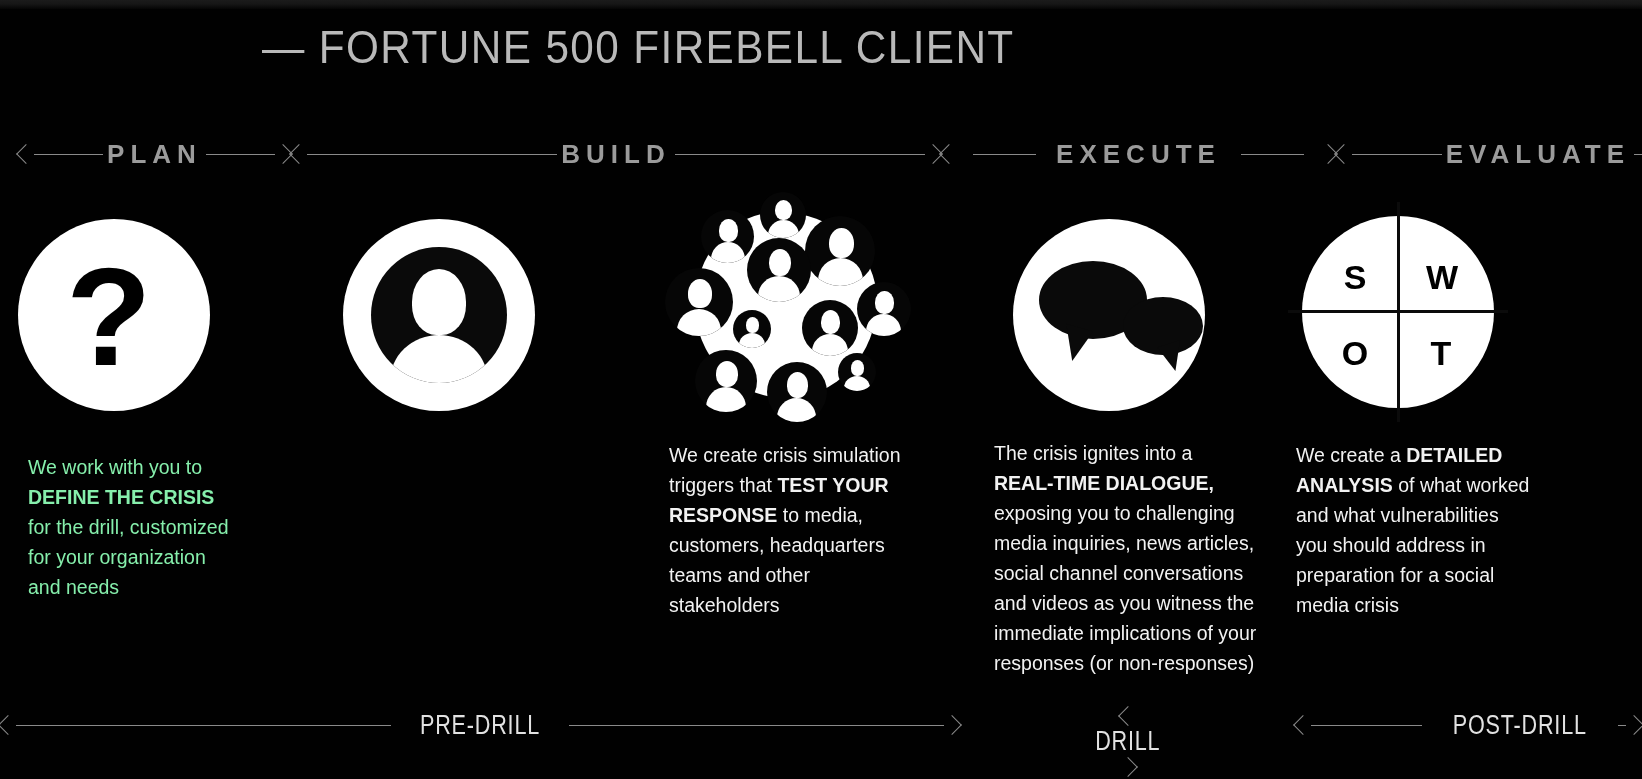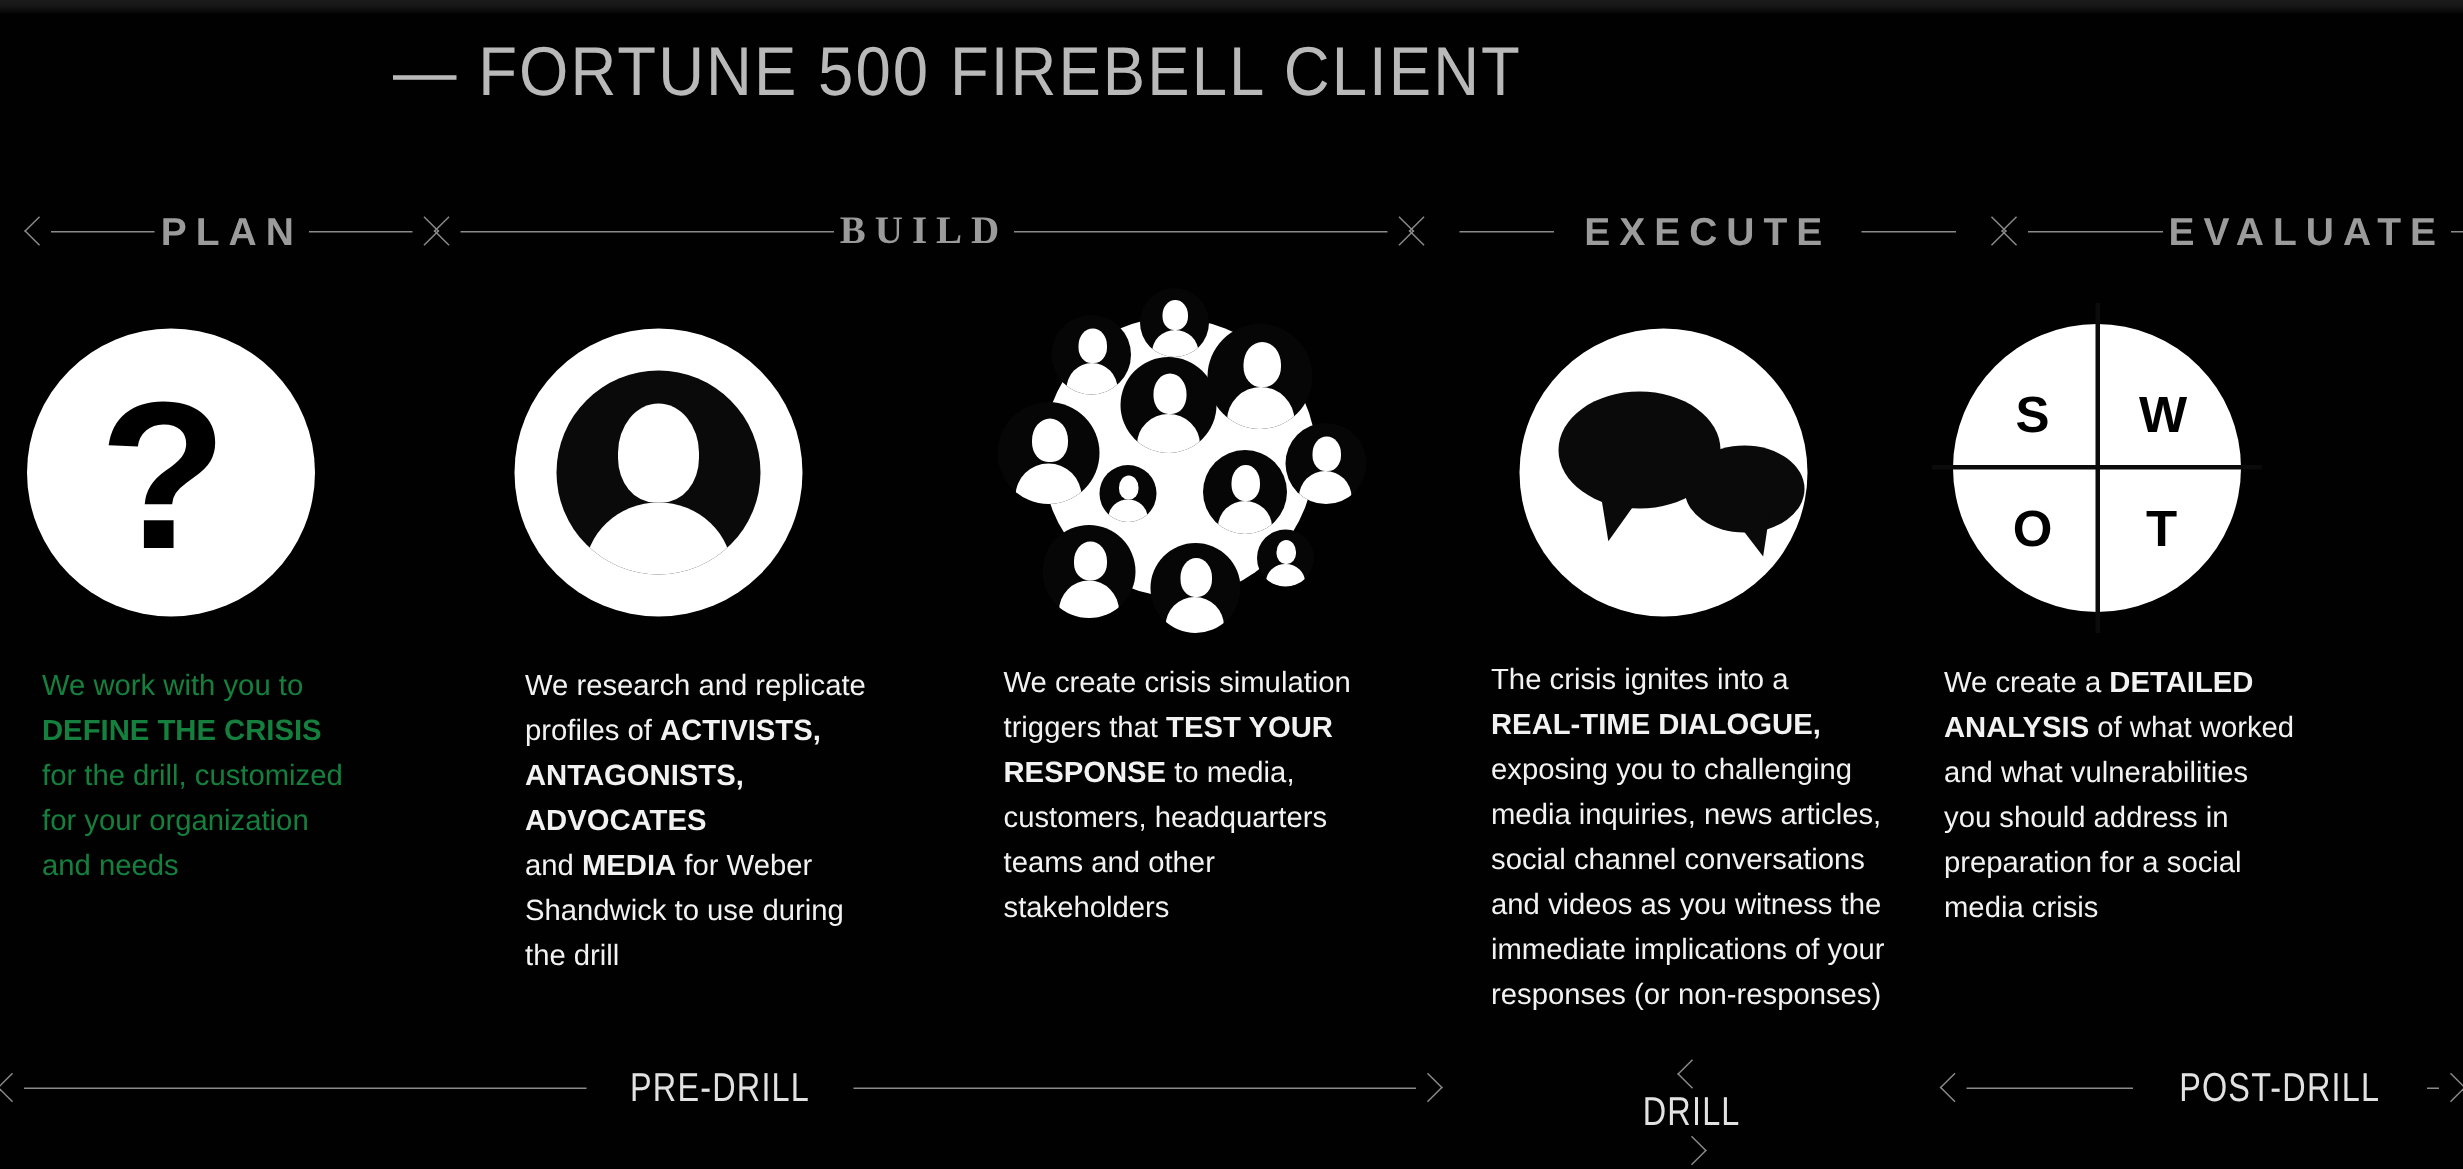--- a/index.html
+++ b/index.html
@@ -225,21 +225,21 @@
   <div class="phase-band">
 
     <div class="phase-seg" style="width:273px;">
       <span class="arrow-l"></span>
       <span class="rule"></span>
       <span class="phase-label" style="color: rgb(155, 155, 155);">PLAN</span>
       <span class="rule"></span>
       <span class="arrow-r"></span>
     </div>
 
-    <div class="phase-seg" style="width:650px;font-family:Liberation Serif, serif;">
+    <div class="phase-seg" style="width:650px;">
       <span class="arrow-l"></span>
       <span class="rule"></span>
       <span class="phase-label" style="color: rgb(155, 155, 155);">BUILD</span>
       <span class="rule"></span>
       <span class="arrow-r"></span>
     </div>
 
     <div class="phase-seg" style="width:395px;gap:16px;">
       <span class="arrow-l"></span>
       <span class="rule"></span>
@@ -259,43 +259,36 @@
   </div>
 
   <div class="columns">
 
     <div class="col" style="width:330px;">
       <div class="icon-wrap">
         <div class="circle-plain" style="left:18px; top:33px; width:192px; height:192px;">
           <div class="qmark" style="left:48px; top:28px; font-size:140px;">?</div>
         </div>
       </div>
-      <div class="body-text" style="margin-left: 28px; width: 280px; margin-top: 26px; color: #15803d;"><span>We work with you to
+      <div class="body-text" style="margin-left: 28px; width: 280px; margin-top: 36px; color: #86efac;"><span>We work with you to
 </span><b>DEFINE THE CRISIS
 </b><span>for the drill, customized
 for your organization
 and needs</span></div>
     </div>
 
     <div class="col" style="width:325px;">
       <div class="icon-wrap">
         <div class="ring" style="left:13px; top:33px; width:192px; height:192px;">
           <div class="ring-inner" style="left:28px; top:28px; width:136px; height:136px;">
             <div class="person-head" style="left:41px; top:22px; width:54px; height:66px;"></div>
             <div class="person-body" style="left:19px; top:88px; width:98px; height:62px;"></div>
           </div>
         </div>
       </div>
-      <div class="body-text" style="margin-left: 20px; width: 290px; margin-top: 26px; color: rgb(242, 242, 242);"><span>We research and replicate
-profiles of </span><b>ACTIVISTS,
-ANTAGONISTS,
-ADVOCATES
-</b><span>and </span><b>MEDIA</b><span> for Weber
-Shandwick to use during
-the drill</span></div>
     </div>
 
     <div class="col" style="width:325px;">
       <div class="icon-wrap">
         <div class="cluster" style="left:2px; top:4px; width:252px; height:232px;">
 
           <div class="blob" style="left:38px; top:22px; width:182px; height:186px;"></div>
 
           <div class="avatar" style="left:103px; top:2px; width:46px; height:46px;">
             <div class="person-head" style="left:15px; top:8px; width:17px; height:20px;"></div>

